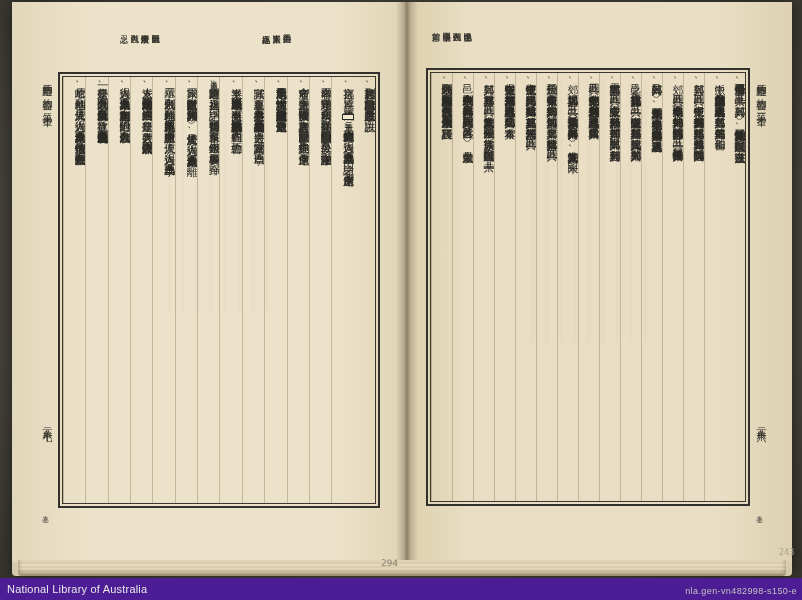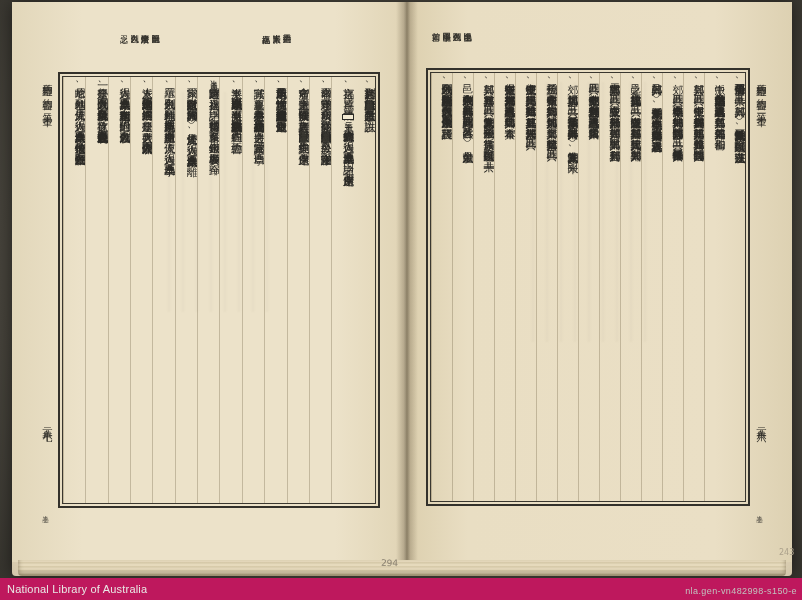--- a/index.html
+++ b/index.html
@@ -52,21 +52,21 @@
   .pl .ann-b{left:108px;top:26px;height:52px;}
   .pr .ann-a{left:26px;top:24px;height:52px;}
   
   .ghost{position:absolute;opacity:.10;filter:blur(1px);
     background:repeating-linear-gradient(to right,transparent 0,transparent 6px,#6b6353 7px,transparent 8px,transparent 14px);}
   
   .pencil{position:absolute;color:#8a8171;font-size:9px;font-family:"DejaVu Sans",sans-serif;}
   .pencil-294{left:381px;top:558px;transform:rotate(2deg);}
   .pencil-243{left:779px;top:548px;color:#aca28c;font-size:8px;}
   
-  .footer-bar{position:absolute;left:0;bottom:0;width:802px;height:22px;background:#be185d;}
+  .footer-bar{position:absolute;left:0;bottom:0;width:802px;height:22px;background:#4c1d95;}
   .footer-left{position:absolute;left:7px;bottom:5px;color:#e9e9e6;font-size:11px;
     font-family:"Liberation Sans","DejaVu Sans",sans-serif;letter-spacing:.2px;}
   .footer-right{position:absolute;right:5px;bottom:4px;color:#c2c2bf;font-size:9px;
     font-family:"Liberation Sans","DejaVu Sans",sans-serif;letter-spacing:.4px;}
 </style>
 </head>
 <body>
 
 <div class="scan"></div>
 

